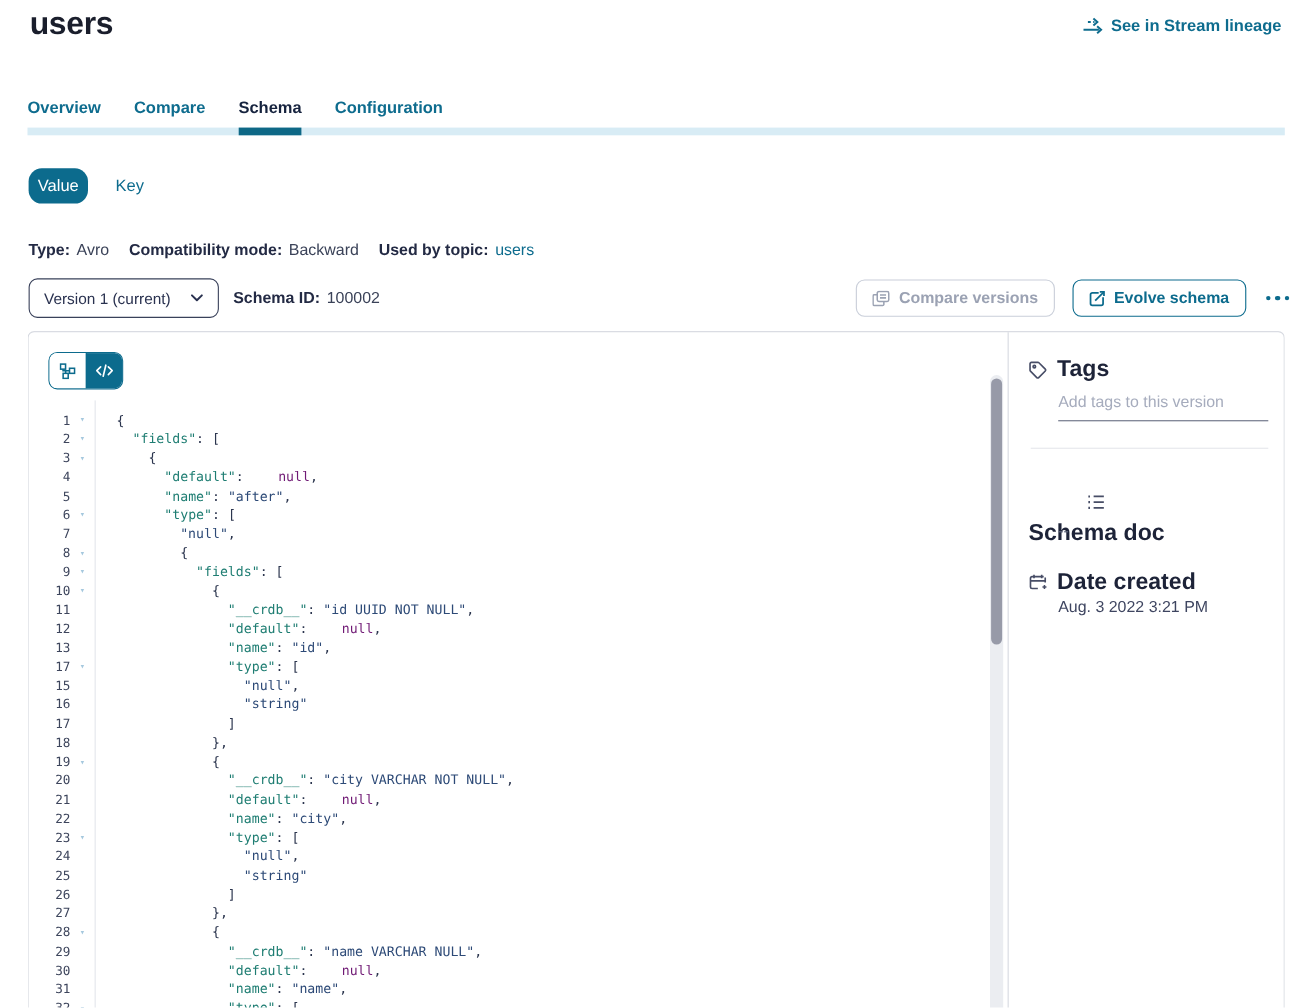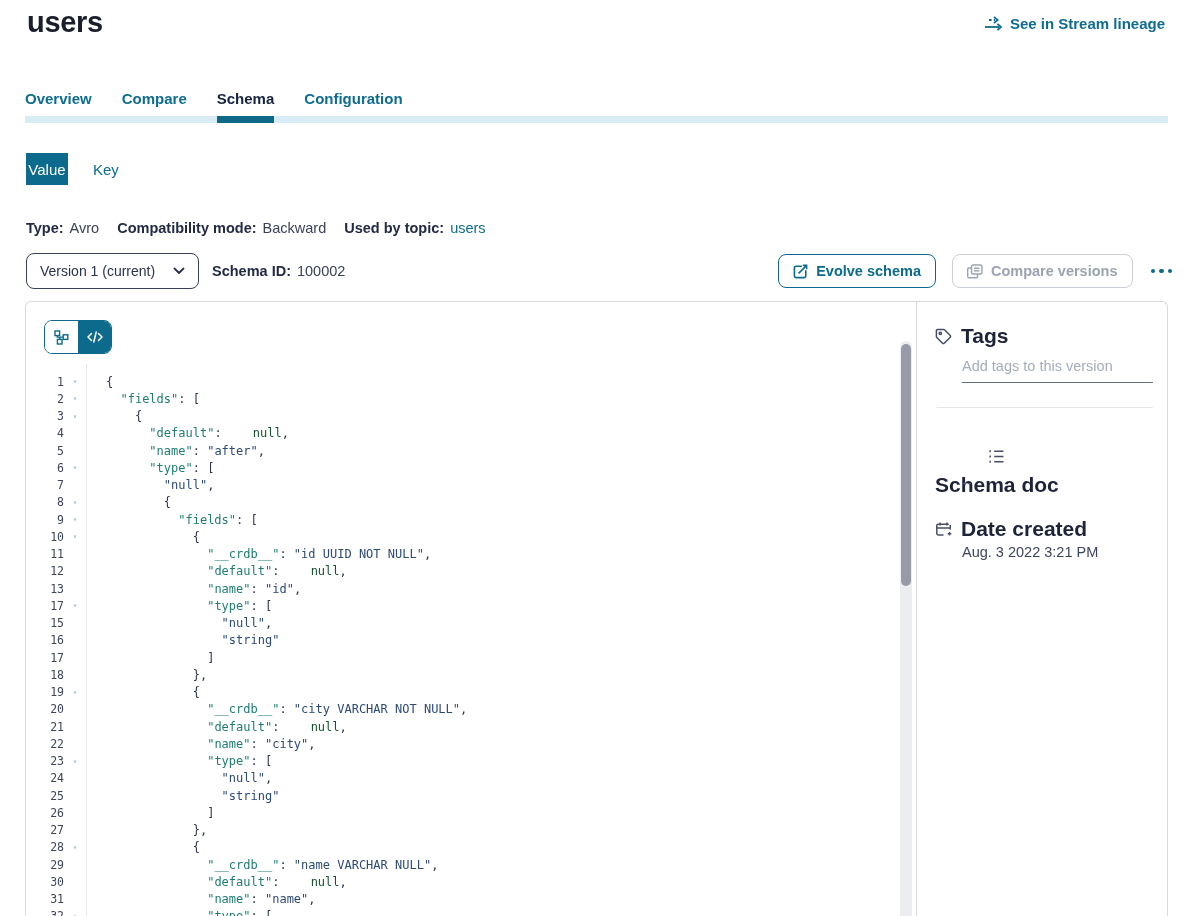--- a/index.html
+++ b/index.html
@@ -16,21 +16,21 @@
   
   .tabs { position: absolute; left: 25px; top: 90px; width: 1143px; height: 33px; display: flex; gap: 30px; }
   .tab { position: relative; font-size: 15px; font-weight: 700; color: #0E6C8E; padding-bottom: 19px; cursor: pointer; }
   .tab.active { color: #16233E; }
   .tab.active::after { content: ""; position: absolute; left: 0; right: 0; bottom: 0; height: 7px;
     background: #0E6886; z-index: 2; }
   .tab-track { position: absolute; left: 0; right: 0; bottom: 0; height: 7px; background: #D8ECF5; z-index: 1; }
 
   
   .vk-row { position: absolute; left: 26px; top: 153px; display: flex; align-items: center; gap: 25px; }
-  .value-btn { width: 42px; height: 32px; background: #0C6B8D; color: #fff; border: none; border-radius: 0;
+  .value-btn { width: 54px; height: 32px; background: #0C6B8D; color: #fff; border: none; border-radius: 12px;
     font-family: inherit; font-size: 15px; cursor: pointer; }
   .key-btn { background: none; border: none; color: #0E6C8E; font-family: inherit; font-size: 15px; cursor: pointer; }
 
   
   .meta-row { position: absolute; left: 26px; top: 220px; display: flex; align-items: center; gap: 18px;
     font-size: 14.5px; color: #3A4258; }
   .meta-pair { display: flex; gap: 6px; align-items: center; }
   .meta-label { font-weight: 700; color: #232A44; }
   .meta-link { color: #0E6C8E; cursor: pointer; text-decoration: none; }
 
@@ -64,21 +64,21 @@
 
   .gutter-sep { position: absolute; left: 60px; top: 62px; bottom: 0; width: 1px; background: #E3E6EB; }
   .code-lines { position: absolute; left: 0; top: 71px; width: 870px;
     font-family: "DejaVu Sans Mono", monospace; font-size: 12px; }
   .cl { display: flex; height: 17.25px; align-items: center; }
   .ln { width: 38px; flex: none; text-align: right; font-size: 11.5px; color: #3D455C; }
   .fd { width: 22px; flex: none; text-align: center; font-size: 8px; color: #A5C8DE; cursor: pointer; }
   .cd { white-space: pre; padding-left: 20px; color: #2B354E; }
   .tk-k { color: #1E7D72; }
   .tk-s { color: #2D4A77; }
-  .tk-n { color: #14532d; padding-left: 24px; }
+  .tk-n { color: #701a75; padding-left: 24px; }
   .tk-p { color: #2B354E; }
 
   .scrollbar { position: absolute; left: 874px; width: 12px; top: 39px; bottom: 0;
     background: #EBEDF1; border-radius: 6px 6px 0 0; }
   .scroll-thumb { position: absolute; left: 1px; width: 10px; top: 3px; height: 242px;
     background: #979AA8; border-radius: 5px; }
 
   
   .sidebar { position: absolute; left: 890px; top: 0; right: 0; bottom: 0; border-left: 1px solid #D6D9E0; }
   .side-header { position: absolute; display: flex; align-items: center; gap: 9px; }
@@ -150,39 +150,39 @@
         <svg width="12" height="8" viewBox="0 0 12 8" fill="none" stroke="#2A3250" stroke-width="1.8" stroke-linecap="round" stroke-linejoin="round">
           <path d="M1.5 1.5 L6 6 L10.5 1.5"></path>
         </svg>
       </span>
     </div>
     <div class="schema-id">
       <span class="meta-label">Schema ID:</span>
       <span>100002</span>
     </div>
     <div class="right-actions">
+      <button class="btn btn-compare">
+        <span>
+          <svg width="16" height="15" viewBox="0 0 16 15" fill="none" stroke="#9BA2B3" stroke-width="1.4">
+            <rect x="4.5" y="1" width="10.5" height="9" rx="1.5"></rect>
+            <path d="M4.5 4 H1.5 A1 1 0 0 0 0.7 5 V12.5 A1.3 1.3 0 0 0 2 13.8 H9.5 A1 1 0 0 0 10.5 13 V10"></path>
+            <path d="M7 4.2 H12.5 M7 6.8 H12.5"></path>
+          </svg>
+        </span>
+        <span>Compare versions</span>
+      </button>
       <button class="btn btn-evolve">
         <span>
           <svg width="15" height="15" viewBox="0 0 15 15" fill="none" stroke="#0C6B8D" stroke-width="1.6">
             <path d="M8.8 2.2 H3 A1.6 1.6 0 0 0 1.4 3.8 V12 A1.6 1.6 0 0 0 3 13.6 H11.2 A1.6 1.6 0 0 0 12.8 12 V6.2"></path>
             <path d="M5.6 9.4 L13.4 1.6"></path>
             <path d="M9.8 1.4 H13.6 V5.2"></path>
           </svg>
         </span>
         <span>Evolve schema</span>
-      </button>
-      <button class="btn btn-compare">
-        <span>
-          <svg width="16" height="15" viewBox="0 0 16 15" fill="none" stroke="#9BA2B3" stroke-width="1.4">
-            <rect x="4.5" y="1" width="10.5" height="9" rx="1.5"></rect>
-            <path d="M4.5 4 H1.5 A1 1 0 0 0 0.7 5 V12.5 A1.3 1.3 0 0 0 2 13.8 H9.5 A1 1 0 0 0 10.5 13 V10"></path>
-            <path d="M7 4.2 H12.5 M7 6.8 H12.5"></path>
-          </svg>
-        </span>
-        <span>Compare versions</span>
       </button>
       <button class="btn-more" aria-label="more options">
         <i></i>
         <i></i>
         <i></i>
       </button>
     </div>
   </div>
 
   <div class="panel">

